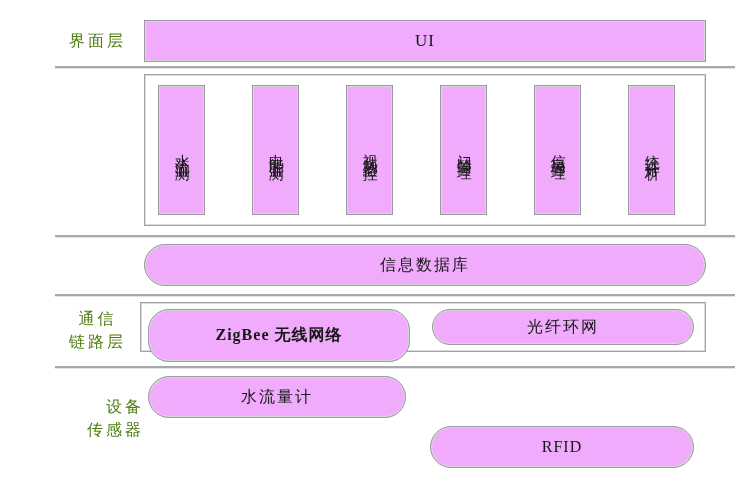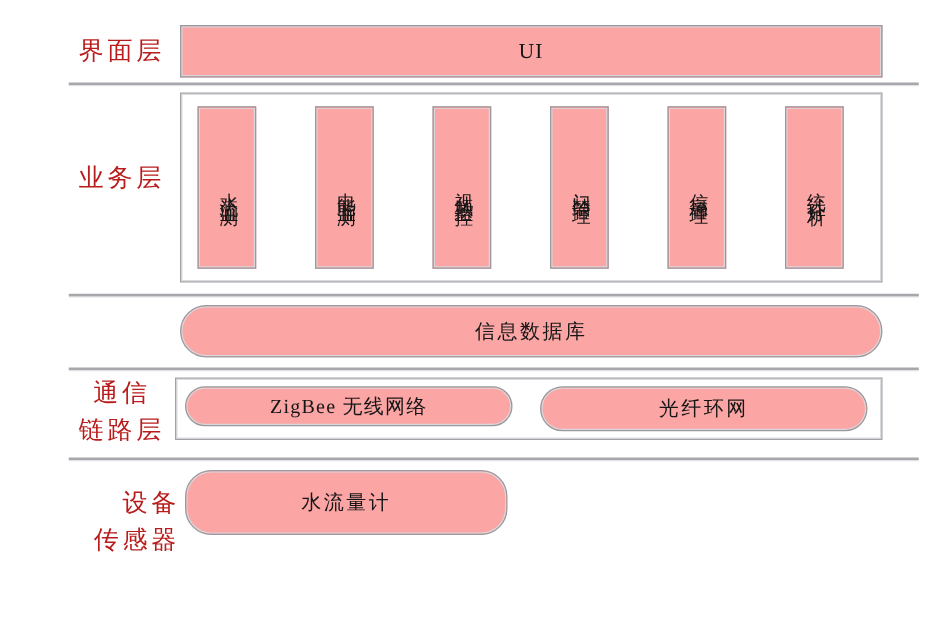--- a/index.html
+++ b/index.html
@@ -17,21 +17,21 @@
     position: relative;
     width: 750px;
     height: 500px;
     background: #ffffff;
     overflow: hidden;
   }
 
   
   .box {
     position: absolute;
-    background: #fca5a5;
+    background: #f0abfc;
     border: 1.5px solid #9a9a9e;
     box-shadow: 0 0 0 1px #d8d8dc inset;
     box-sizing: border-box;
     display: flex;
     align-items: center;
     justify-content: center;
     text-align: center;
     color: #161616;
   }
 
@@ -43,24 +43,24 @@
     box-sizing: border-box;
   }
 
   
   .layer-label {
     position: absolute;
     display: flex;
     flex-direction: column;
     align-items: center;
     justify-content: center;
-    font-size: 20px;
+    font-size: 16px;
     letter-spacing: 3px;
     line-height: 1.45;
-    color: #b91c1c;
+    color: #4d7c0f;
     text-indent: 3px;
     white-space: nowrap;
   }
   .layer-label span { display: block; }
 
   
   .divider {
     position: absolute;
     height: 0;
     border-top: 2px solid #a8a8ac;
@@ -98,23 +98,20 @@
   <div class="layer-label" style="left:48px; top:18px; width:96px; height:46px;">
     <span>界面层</span>
   </div>
 
   <div class="box ui-text" style="left:144px; top:20px; width:562px; height:42px;">
     <span>UI</span>
   </div>
 
   <div class="divider" style="left:55px; top:66px; width:680px;"></div>
 
-  <div class="layer-label" style="left:48px; top:120px; width:96px; height:46px;">
-    <span>业务层</span>
-  </div>
 
   <div class="outer-box" style="left:144px; top:74px; width:562px; height:152px;"></div>
 
   <div class="box" style="left:158px; top:85px; width:47px; height:130px;">
     <span class="vert-text">水流监测</span>
   </div>
 
   <div class="box" style="left:252px; top:85px; width:47px; height:130px;">
     <span class="vert-text">电能监测</span>
   </div>
@@ -144,35 +141,38 @@
 
   <div class="divider" style="left:55px; top:294px; width:680px;"></div>
 
   <div class="layer-label" style="left:48px; top:305px; width:96px; height:50px;">
     <span>通信</span>
     <span>链路层</span>
   </div>
 
   <div class="outer-box" style="left:140px; top:302px; width:566px; height:50px;"></div>
 
-  <div class="box h-text latin" style="left:148px; top:309px; width:262px; height:32px;">
+  <div class="box h-text latin" style="left:148px; top:309px; width:262px; height:53px;font-weight:bold;">
     <span>ZigBee 无线网络</span>
   </div>
 
   <div class="box h-text" style="left:432px; top:309px; width:262px; height:36px;">
     <span>光纤环网</span>
   </div>
 
   <div class="divider" style="left:55px; top:366px; width:680px;"></div>
 
   <div class="layer-label" style="left:48px; top:392px; width:96px; height:52px;align-items:flex-end;">
     <span>设备</span>
     <span>传感器</span>
   </div>
 
-  <div class="box h-text" style="left:148px; top:376px; width:258px; height:52px;">
+  <div class="box h-text" style="left:148px; top:376px; width:258px; height:42px;">
     <span>水流量计</span>
   </div>
 
 
 
+  <div class="box h-text latin" style="left:430px; top:426px; width:264px; height:42px;">
+    <span>RFID</span>
+  </div>
 
 </div>
 
 </body></html>

